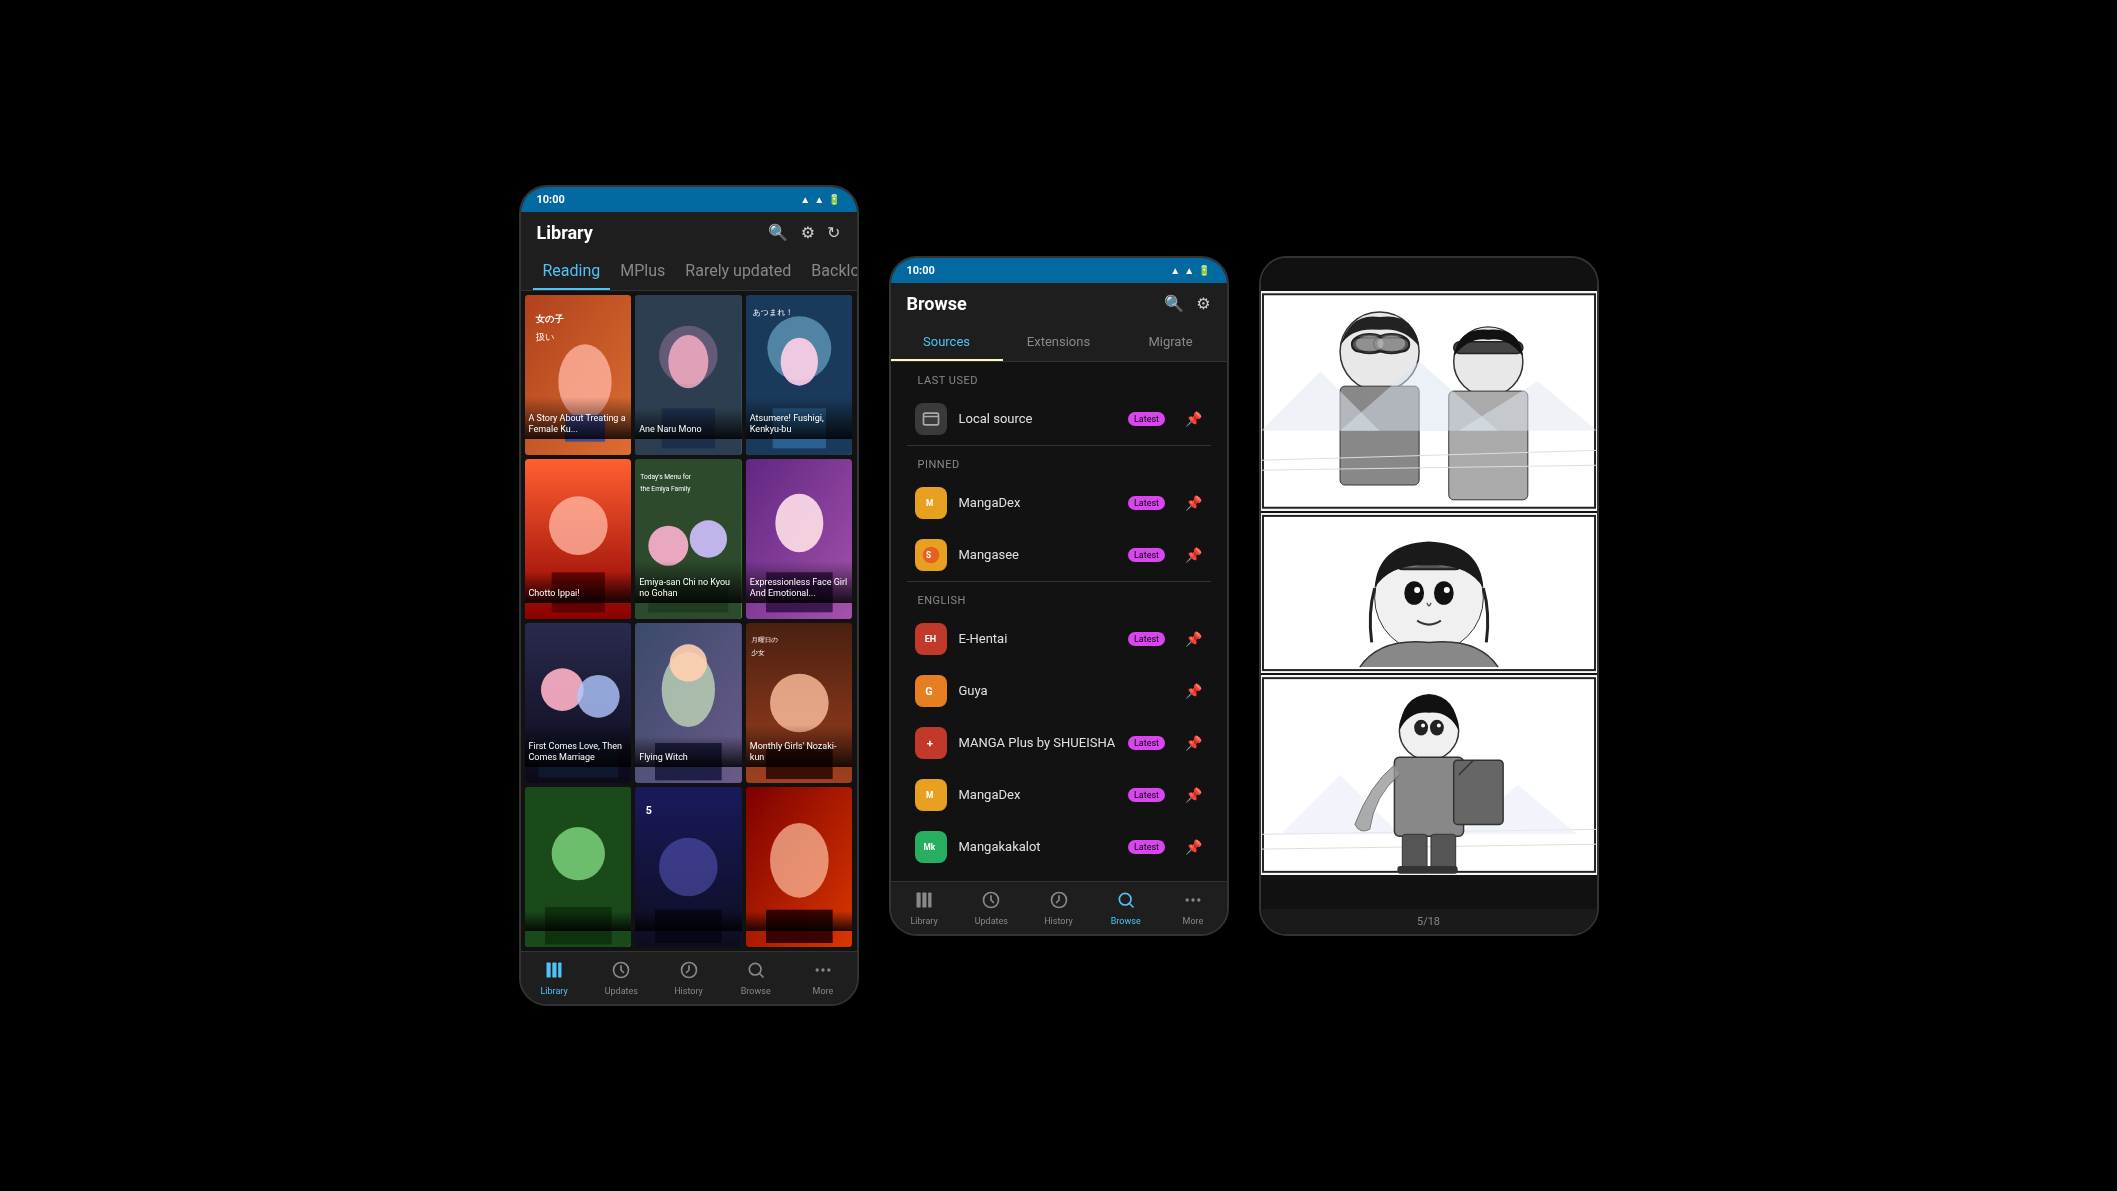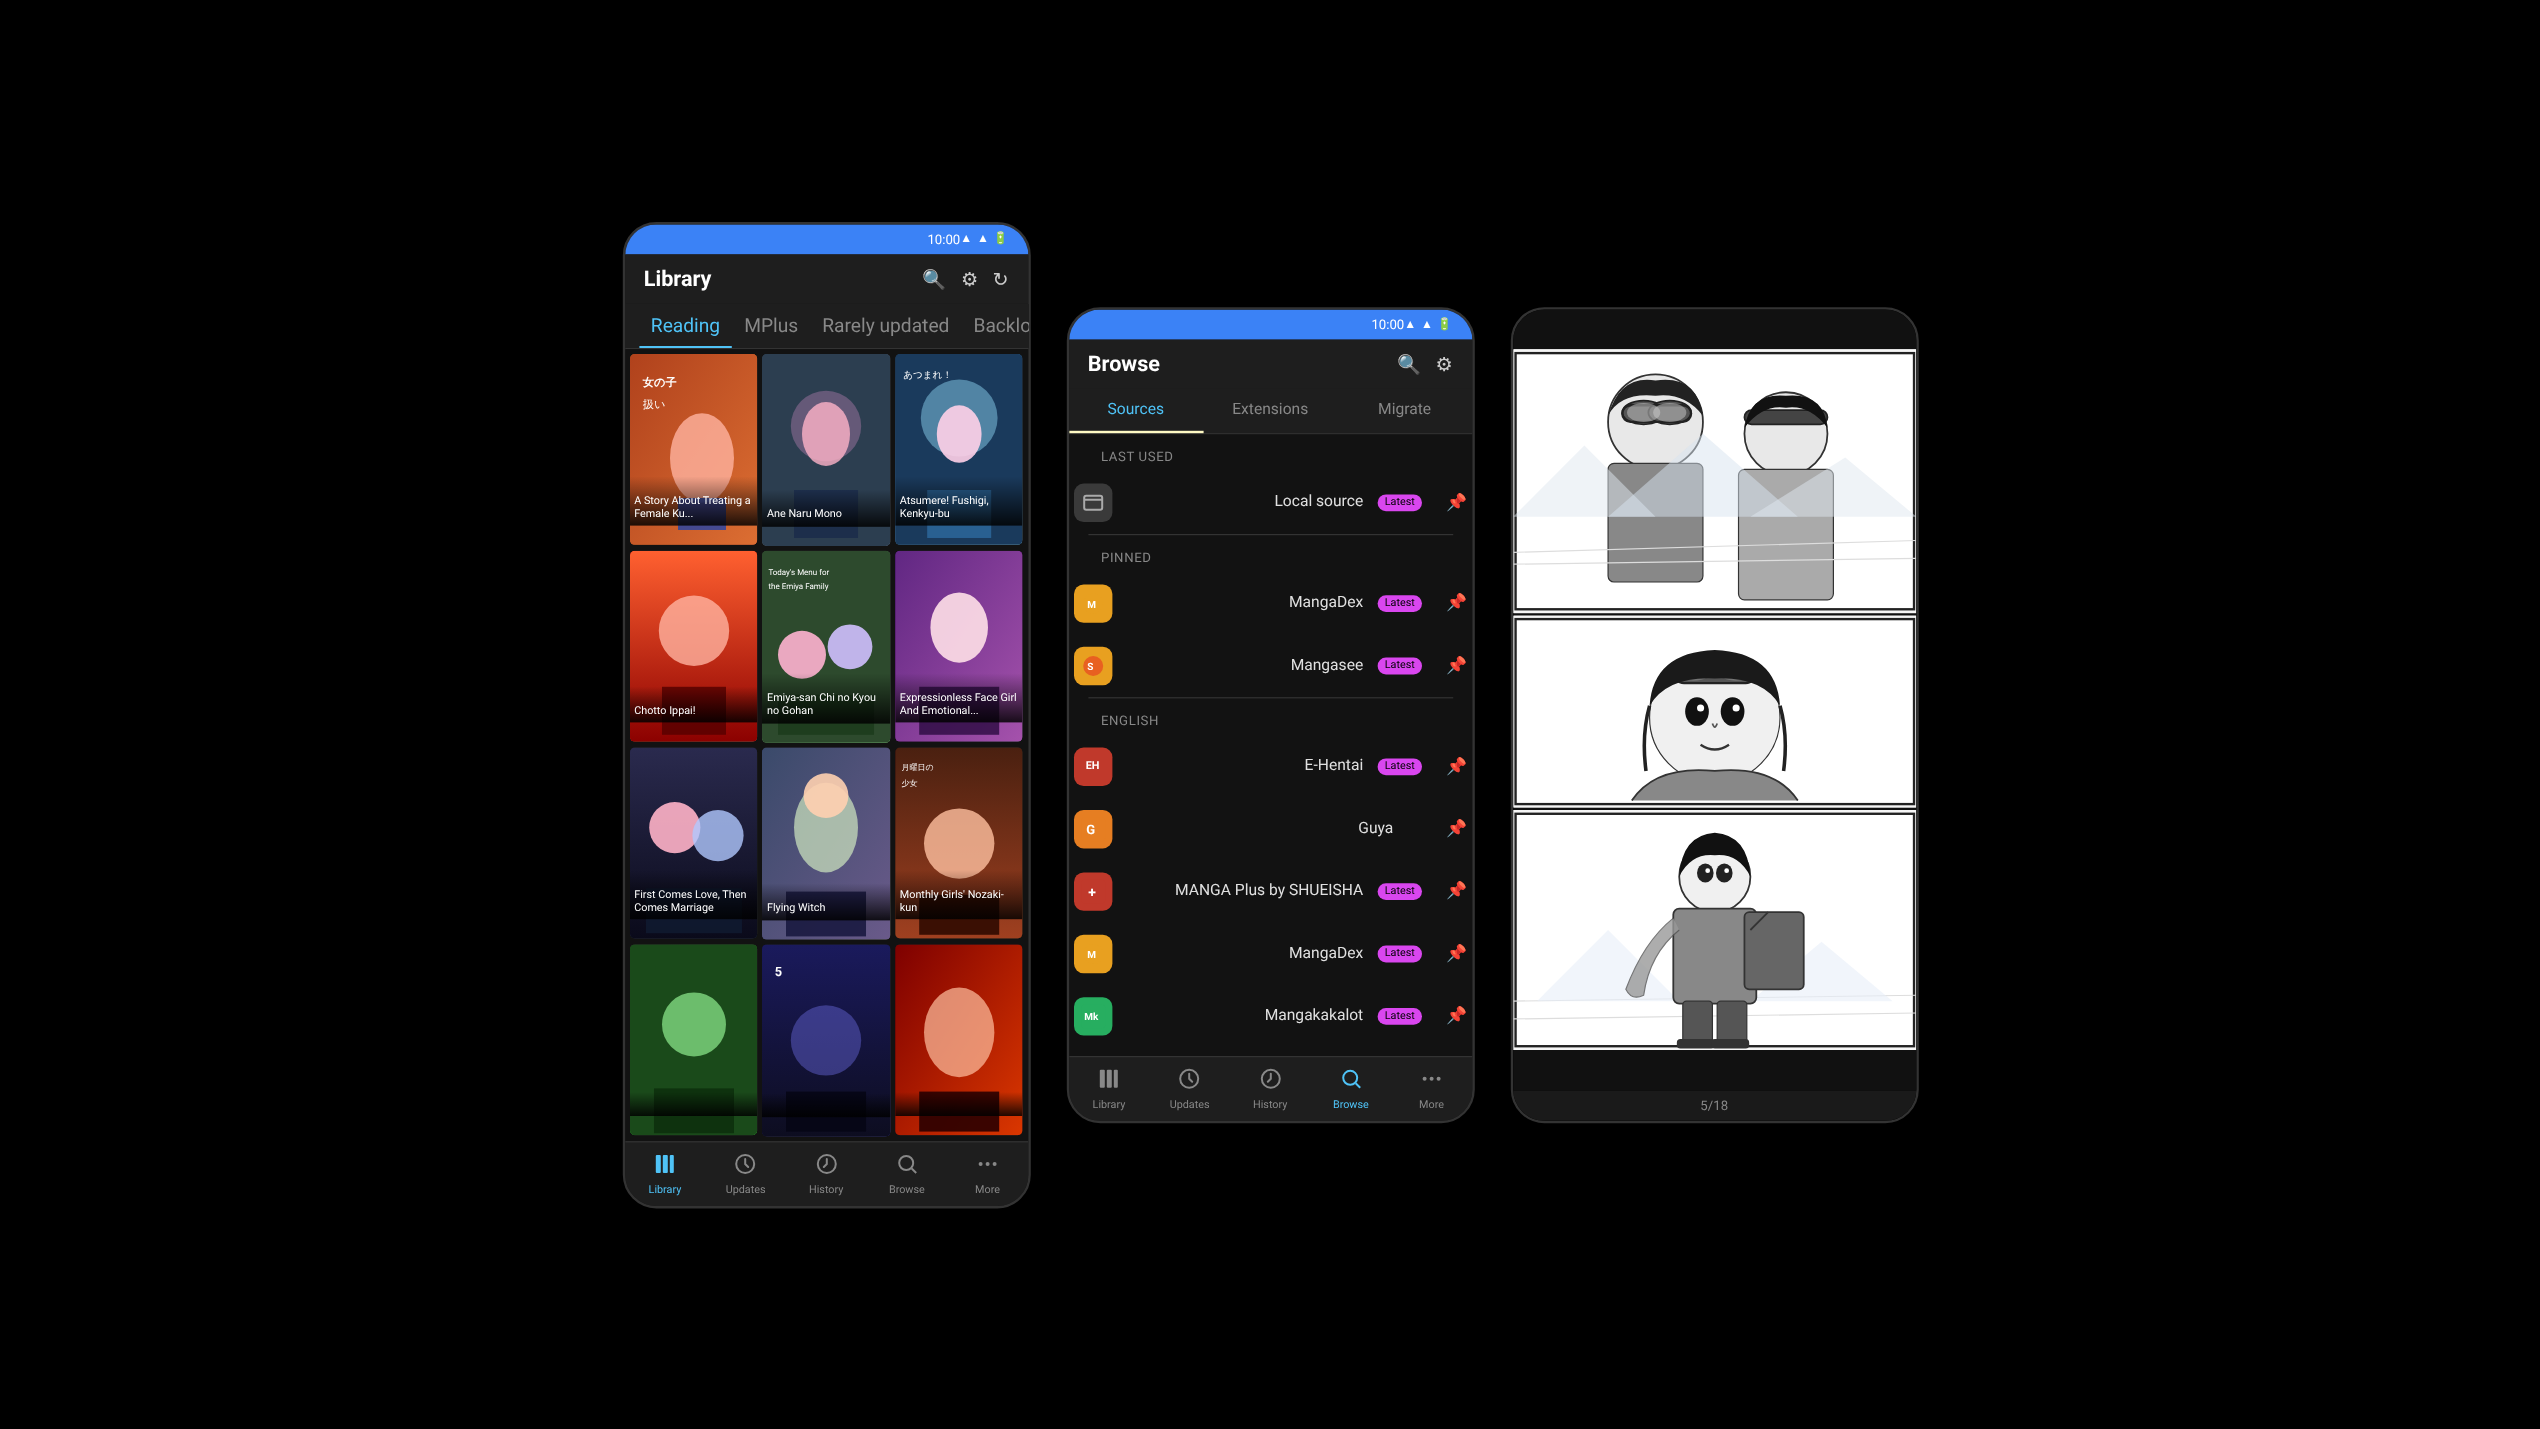--- a/index.html
+++ b/index.html
@@ -22,28 +22,29 @@
       width: 340px;
       min-height: 680px;
       position: relative;
       border: 2px solid #333;
       display: flex;
       flex-direction: column;
     }
 
     
     .status-bar {
-      background: #3b82f6;
+      background: #0369a1;
       padding: 6px 16px;
       display: flex;
-      justify-content: flex-end;
+      justify-content: space-between;
       align-items: center;
       font-size: 11px;
       color: #fff;
       flex-shrink: 0;
+      font-weight: bold;
     }
     .status-icons {
       display: flex;
       gap: 4px;
       align-items: center;
       font-size: 10px;
     }
 
     
     .app-header {
@@ -207,24 +208,23 @@
       padding: 12px 16px 6px;
       font-size: 11px;
       color: #888;
       text-transform: uppercase;
       letter-spacing: 0.5px;
       margin-left: 11px;
     }
     .source-item {
       display: flex;
       align-items: center;
-      padding: 10px 4px;
+      padding: 10px 24px;
       gap: 12px;
       cursor: pointer;
-      text-align: right;
     }
     .source-icon {
       width: 32px;
       height: 32px;
       border-radius: 8px;
       display: flex;
       align-items: center;
       justify-content: center;
       font-size: 16px;
       flex-shrink: 0;

